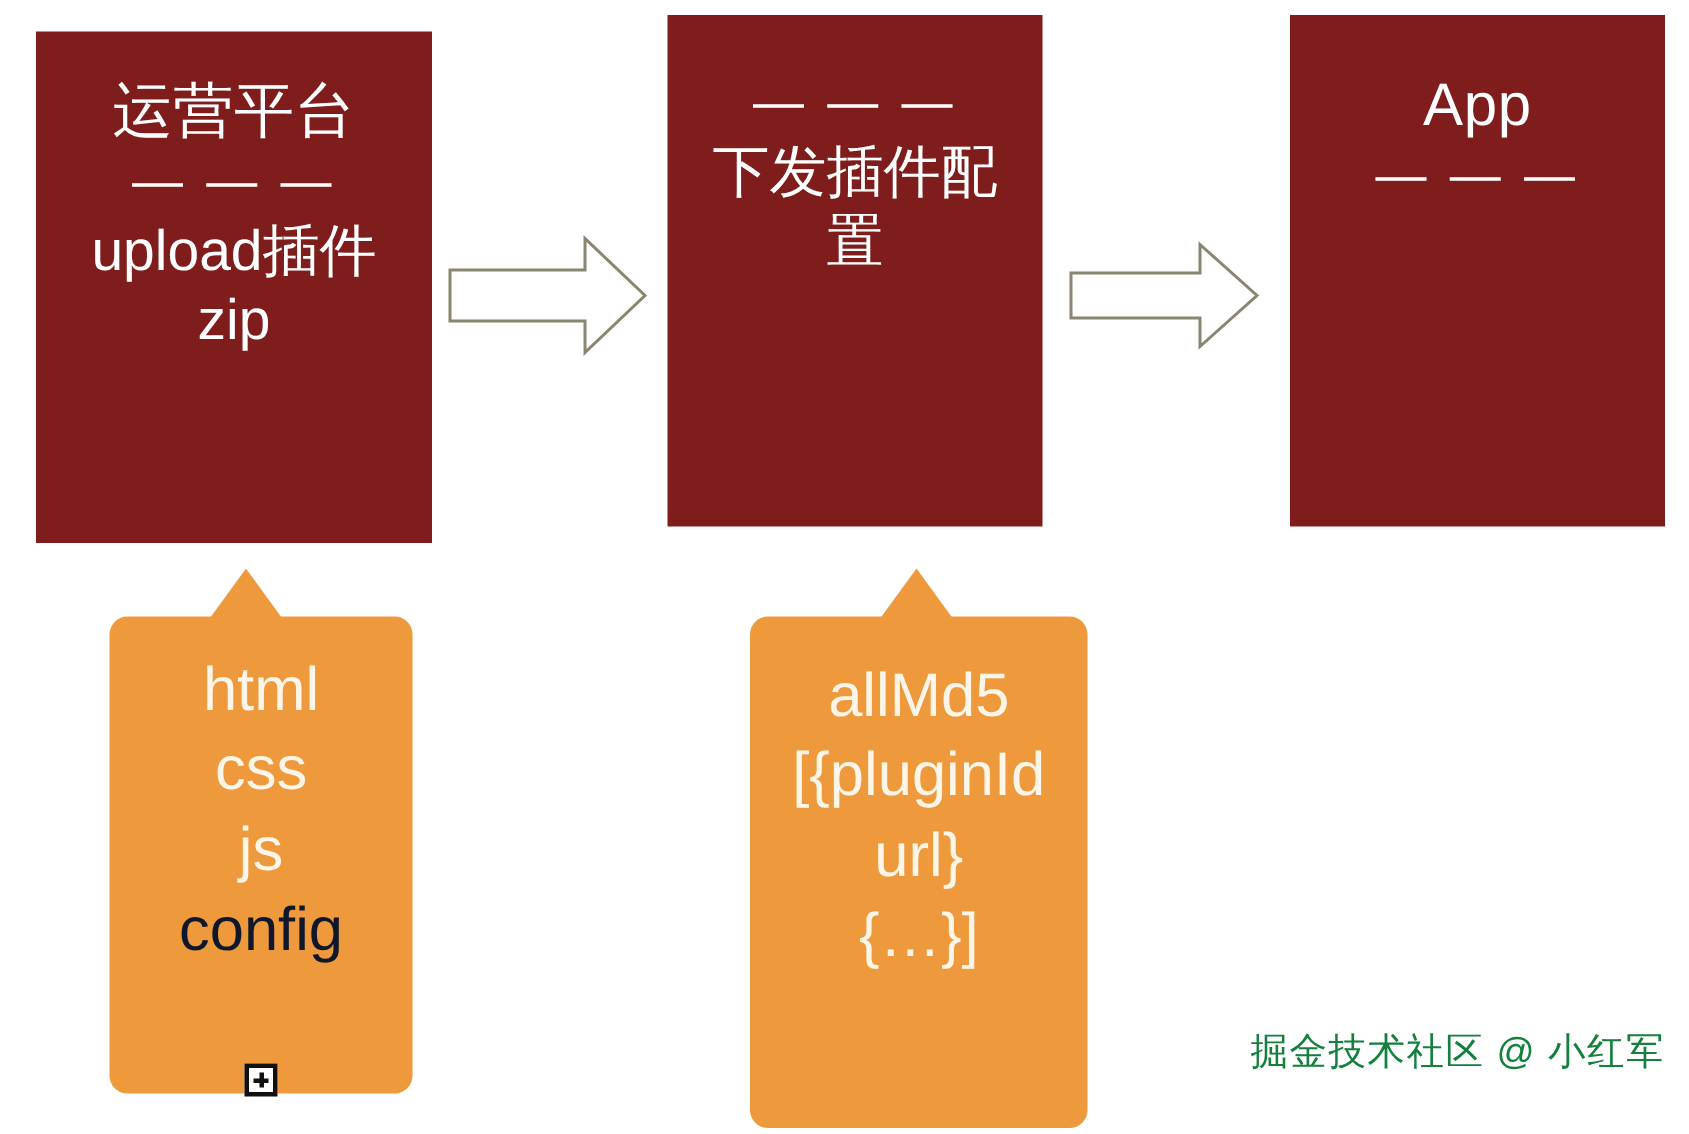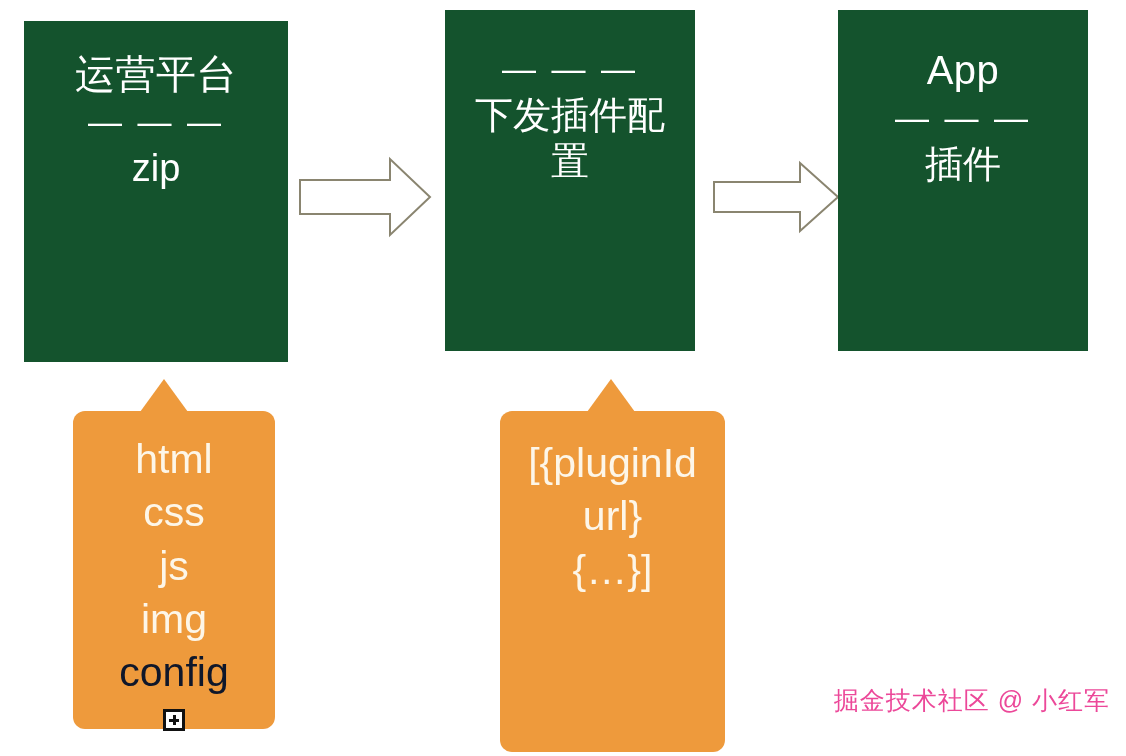--- a/index.html
+++ b/index.html
@@ -19,21 +19,21 @@
   .stage {
     position: absolute;
     inset: 0;
     width: 1126px;
     height: 756px;
   }
 
   
   .green-box {
     position: absolute;
-    background: #14532d;
+    background: #7f1d1d;
     color: #ffffff;
     text-align: center;
     box-sizing: border-box;
     display: block;
   }
   .green-box .gb-inner {
     position: absolute;
     left: 0;
     right: 0;
     display: flex;
@@ -59,21 +59,21 @@
     font-size: 38px;
     line-height: 1.22;
     font-weight: 400;
     padding: 0 10px;
   }
 
   #box-platform { left: 24px;  top: 21px;  width: 264px; height: 341px; }
   #box-platform .gb-inner { top: 29px; }
   #box-server   { left: 445px; top: 10px; width: 250px; height: 341px; }
   #box-server   .gb-inner { top: 36px; }
-  #box-app      { left: 838px; top: 10px; width: 250px; height: 341px; }
+  #box-app      { left: 860px; top: 10px; width: 250px; height: 341px; }
   #box-app      .gb-inner { top: 36px; }
 
   
   .arrow {
     position: absolute;
   }
   #arrow-1 { left: 298px; top: 156px; width: 134px; height: 82px; }
   #arrow-2 { left: 712px; top: 160px; width: 128px; height: 74px; }
 
   
@@ -136,35 +136,36 @@
   }
   #expand-toggle .h { left: 3px; right: 3px; top: 7px; height: 3px; }
   #expand-toggle .v { top: 3px; bottom: 3px; left: 7px; width: 3px; }
 
   
   #watermark {
     position: absolute;
     right: 16px;
     top: 684px;
     font-size: 25px;
-    color: #ec4899;
+    color: #15803d;
     letter-spacing: 1px;
     white-space: nowrap;
     text-shadow: 1px 1px 0 rgba(255,255,255,0.9);
   }
 </style>
 </head>
 <body>
 
 <div class="stage">
 
   <div class="green-box" id="box-platform">
     <div class="gb-inner">
       <div class="gb-title">运营平台</div>
       <div class="gb-sep">— — —</div>
+      <div class="gb-body">upload插件</div>
       <div class="gb-body">zip</div>
     </div>
   </div>
 
   <div class="arrow" id="arrow-1">
     <svg width="134" height="82" viewBox="0 0 134 82">
       <polygon points="2,24 92,24 92,3 132,41 92,79 92,58 2,58" fill="#ffffff" stroke="#8a8570" stroke-width="2" stroke-linejoin="miter"></polygon>
     </svg>
   </div>
 
@@ -179,43 +180,42 @@
   <div class="arrow" id="arrow-2">
     <svg width="128" height="74" viewBox="0 0 128 74">
       <polygon points="2,22 88,22 88,3 126,37 88,71 88,52 2,52" fill="#ffffff" stroke="#8a8570" stroke-width="2" stroke-linejoin="miter"></polygon>
     </svg>
   </div>
 
   <div class="green-box" id="box-app">
     <div class="gb-inner">
       <div class="gb-title">App</div>
       <div class="gb-sep">— — —</div>
-      <div class="gb-body">插件</div>
     </div>
   </div>
 
   <div class="callout" id="callout-assets">
     <div class="tail"></div>
     <div class="co-lines">
       <div class="co-line">html</div>
       <div class="co-line">css</div>
       <div class="co-line">js</div>
-      <div class="co-line">img</div>
       <div class="co-line accent">config</div>
     </div>
   </div>
 
   <div id="expand-toggle">
     <span class="h"></span>
     <span class="v"></span>
   </div>
 
   <div class="callout" id="callout-md5">
     <div class="tail"></div>
     <div class="co-lines">
+      <div class="co-line">allMd5</div>
       <div class="co-line">[{pluginId</div>
       <div class="co-line">url}</div>
       <div class="co-line">{…}]</div>
     </div>
   </div>
 
   <div id="watermark">掘金技术社区 @ 小红军</div>
 
 </div>
 

